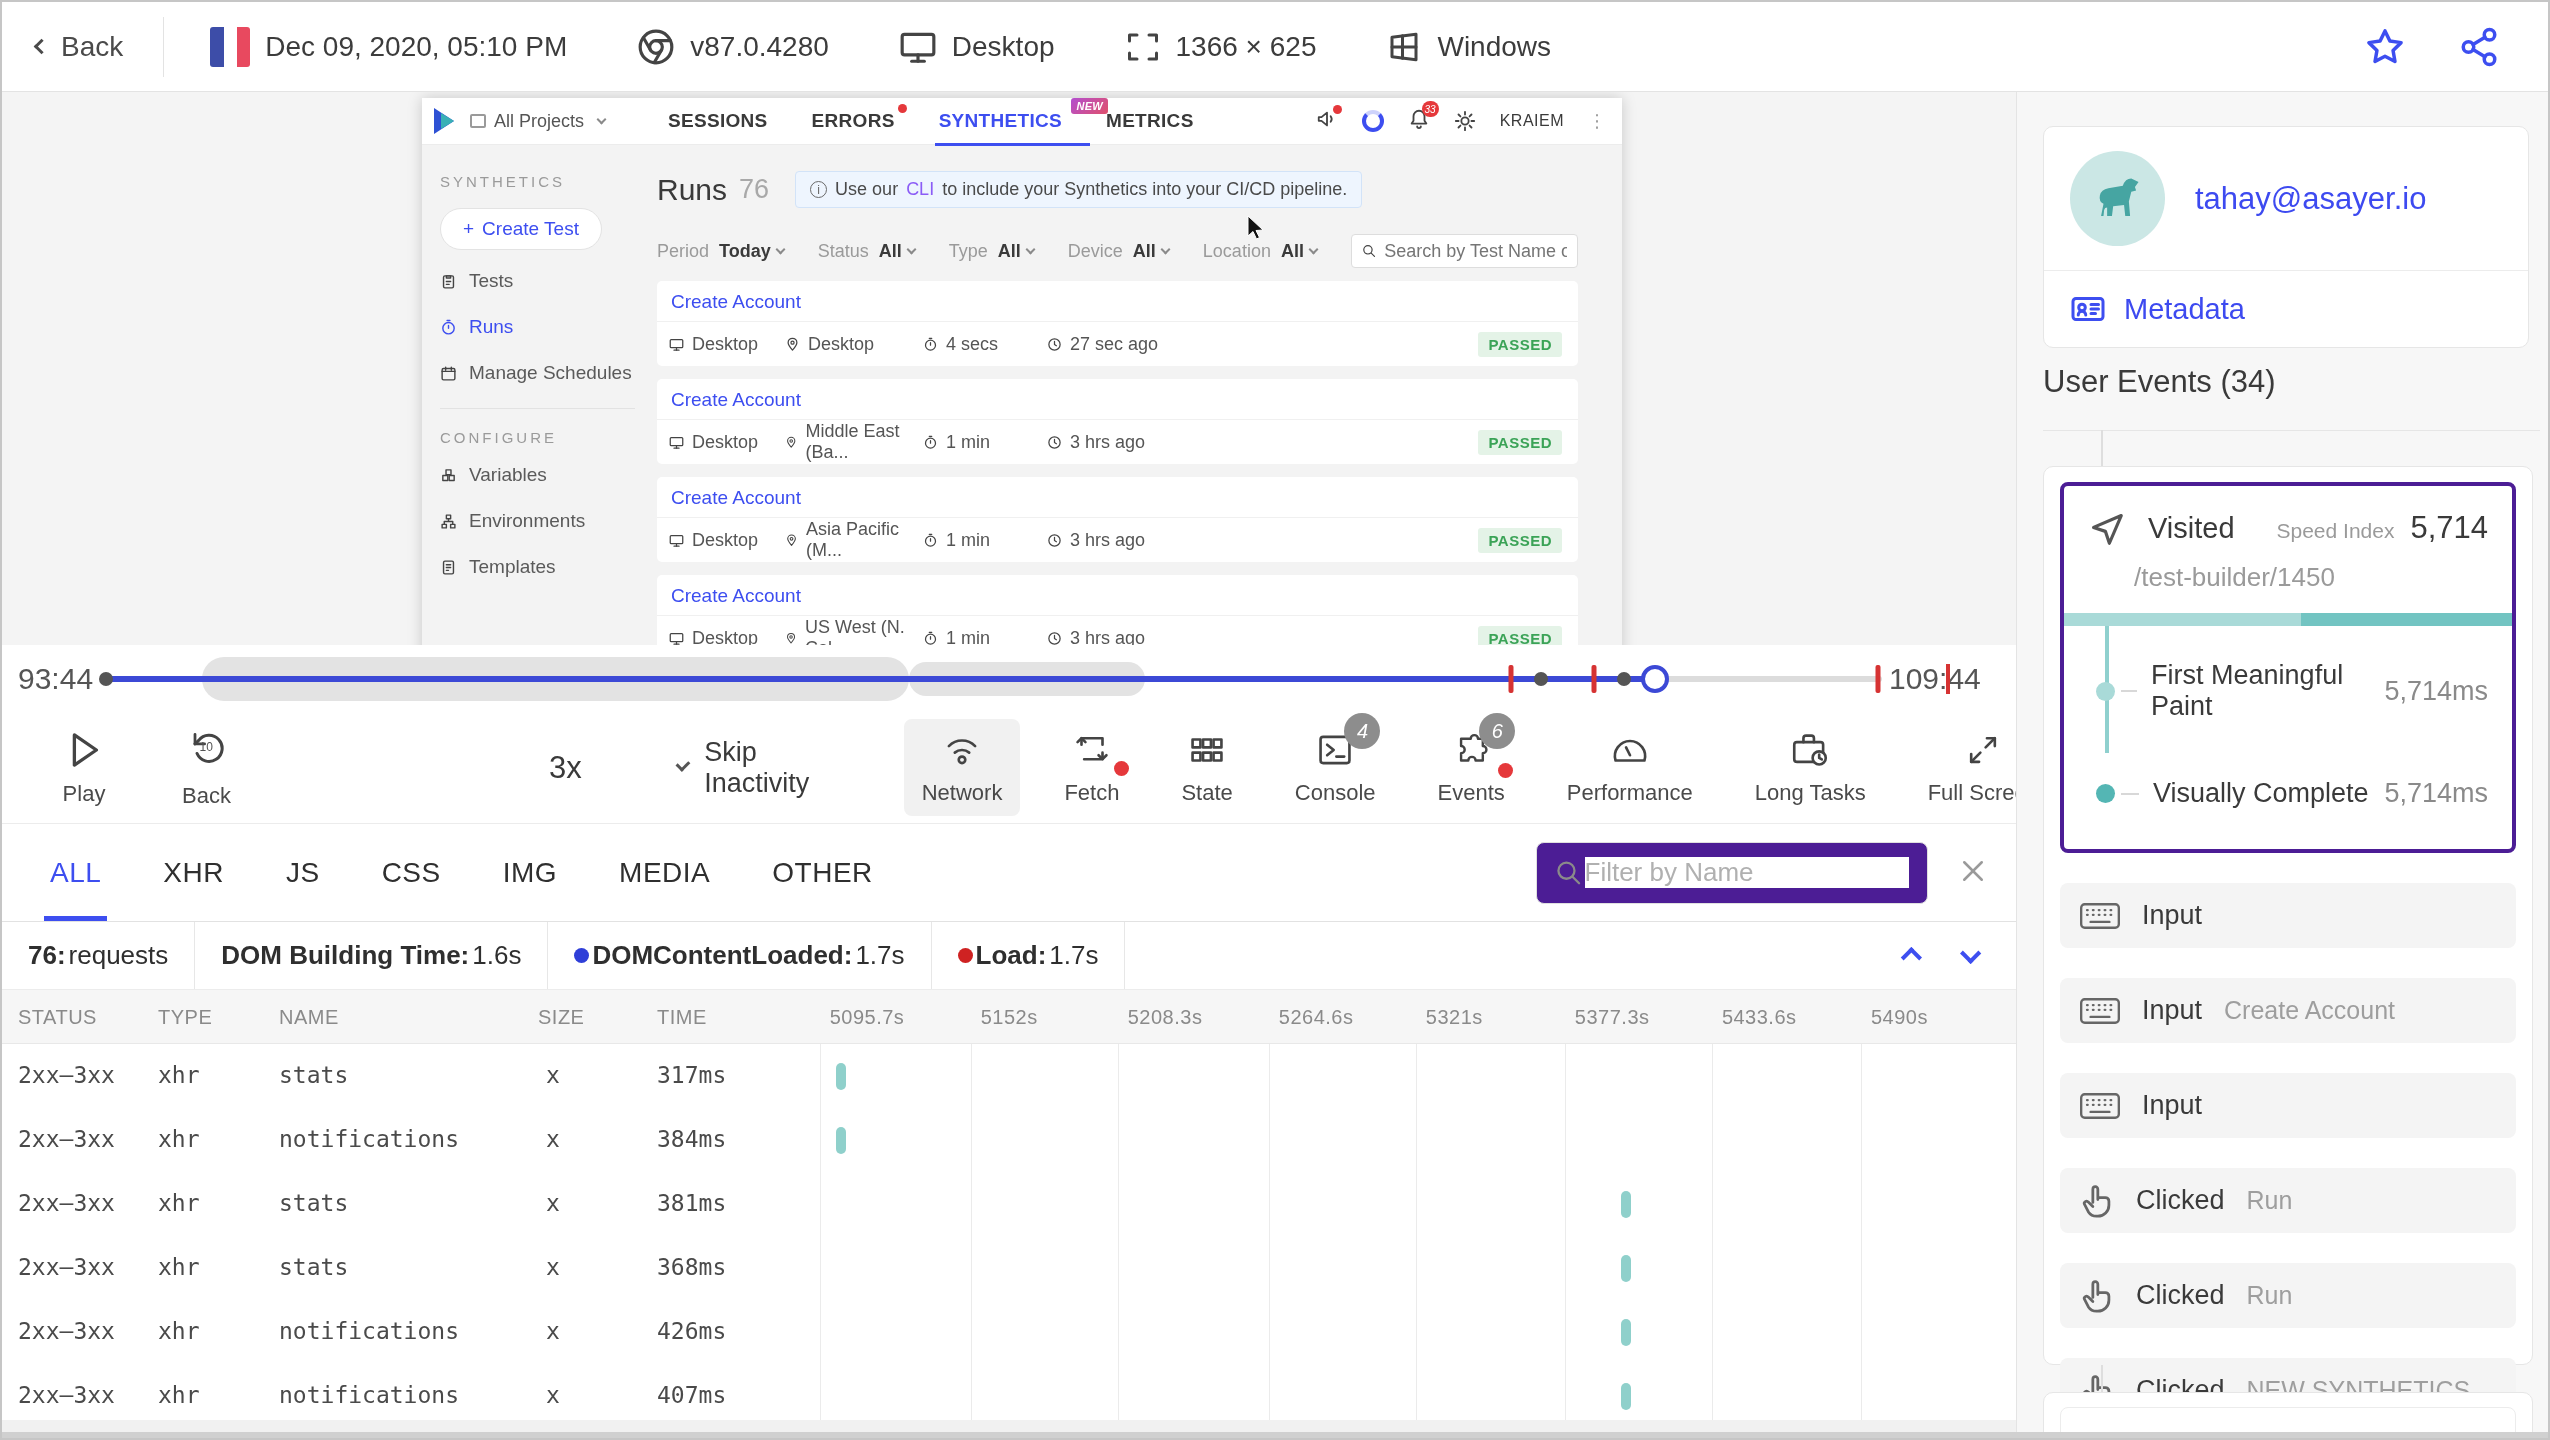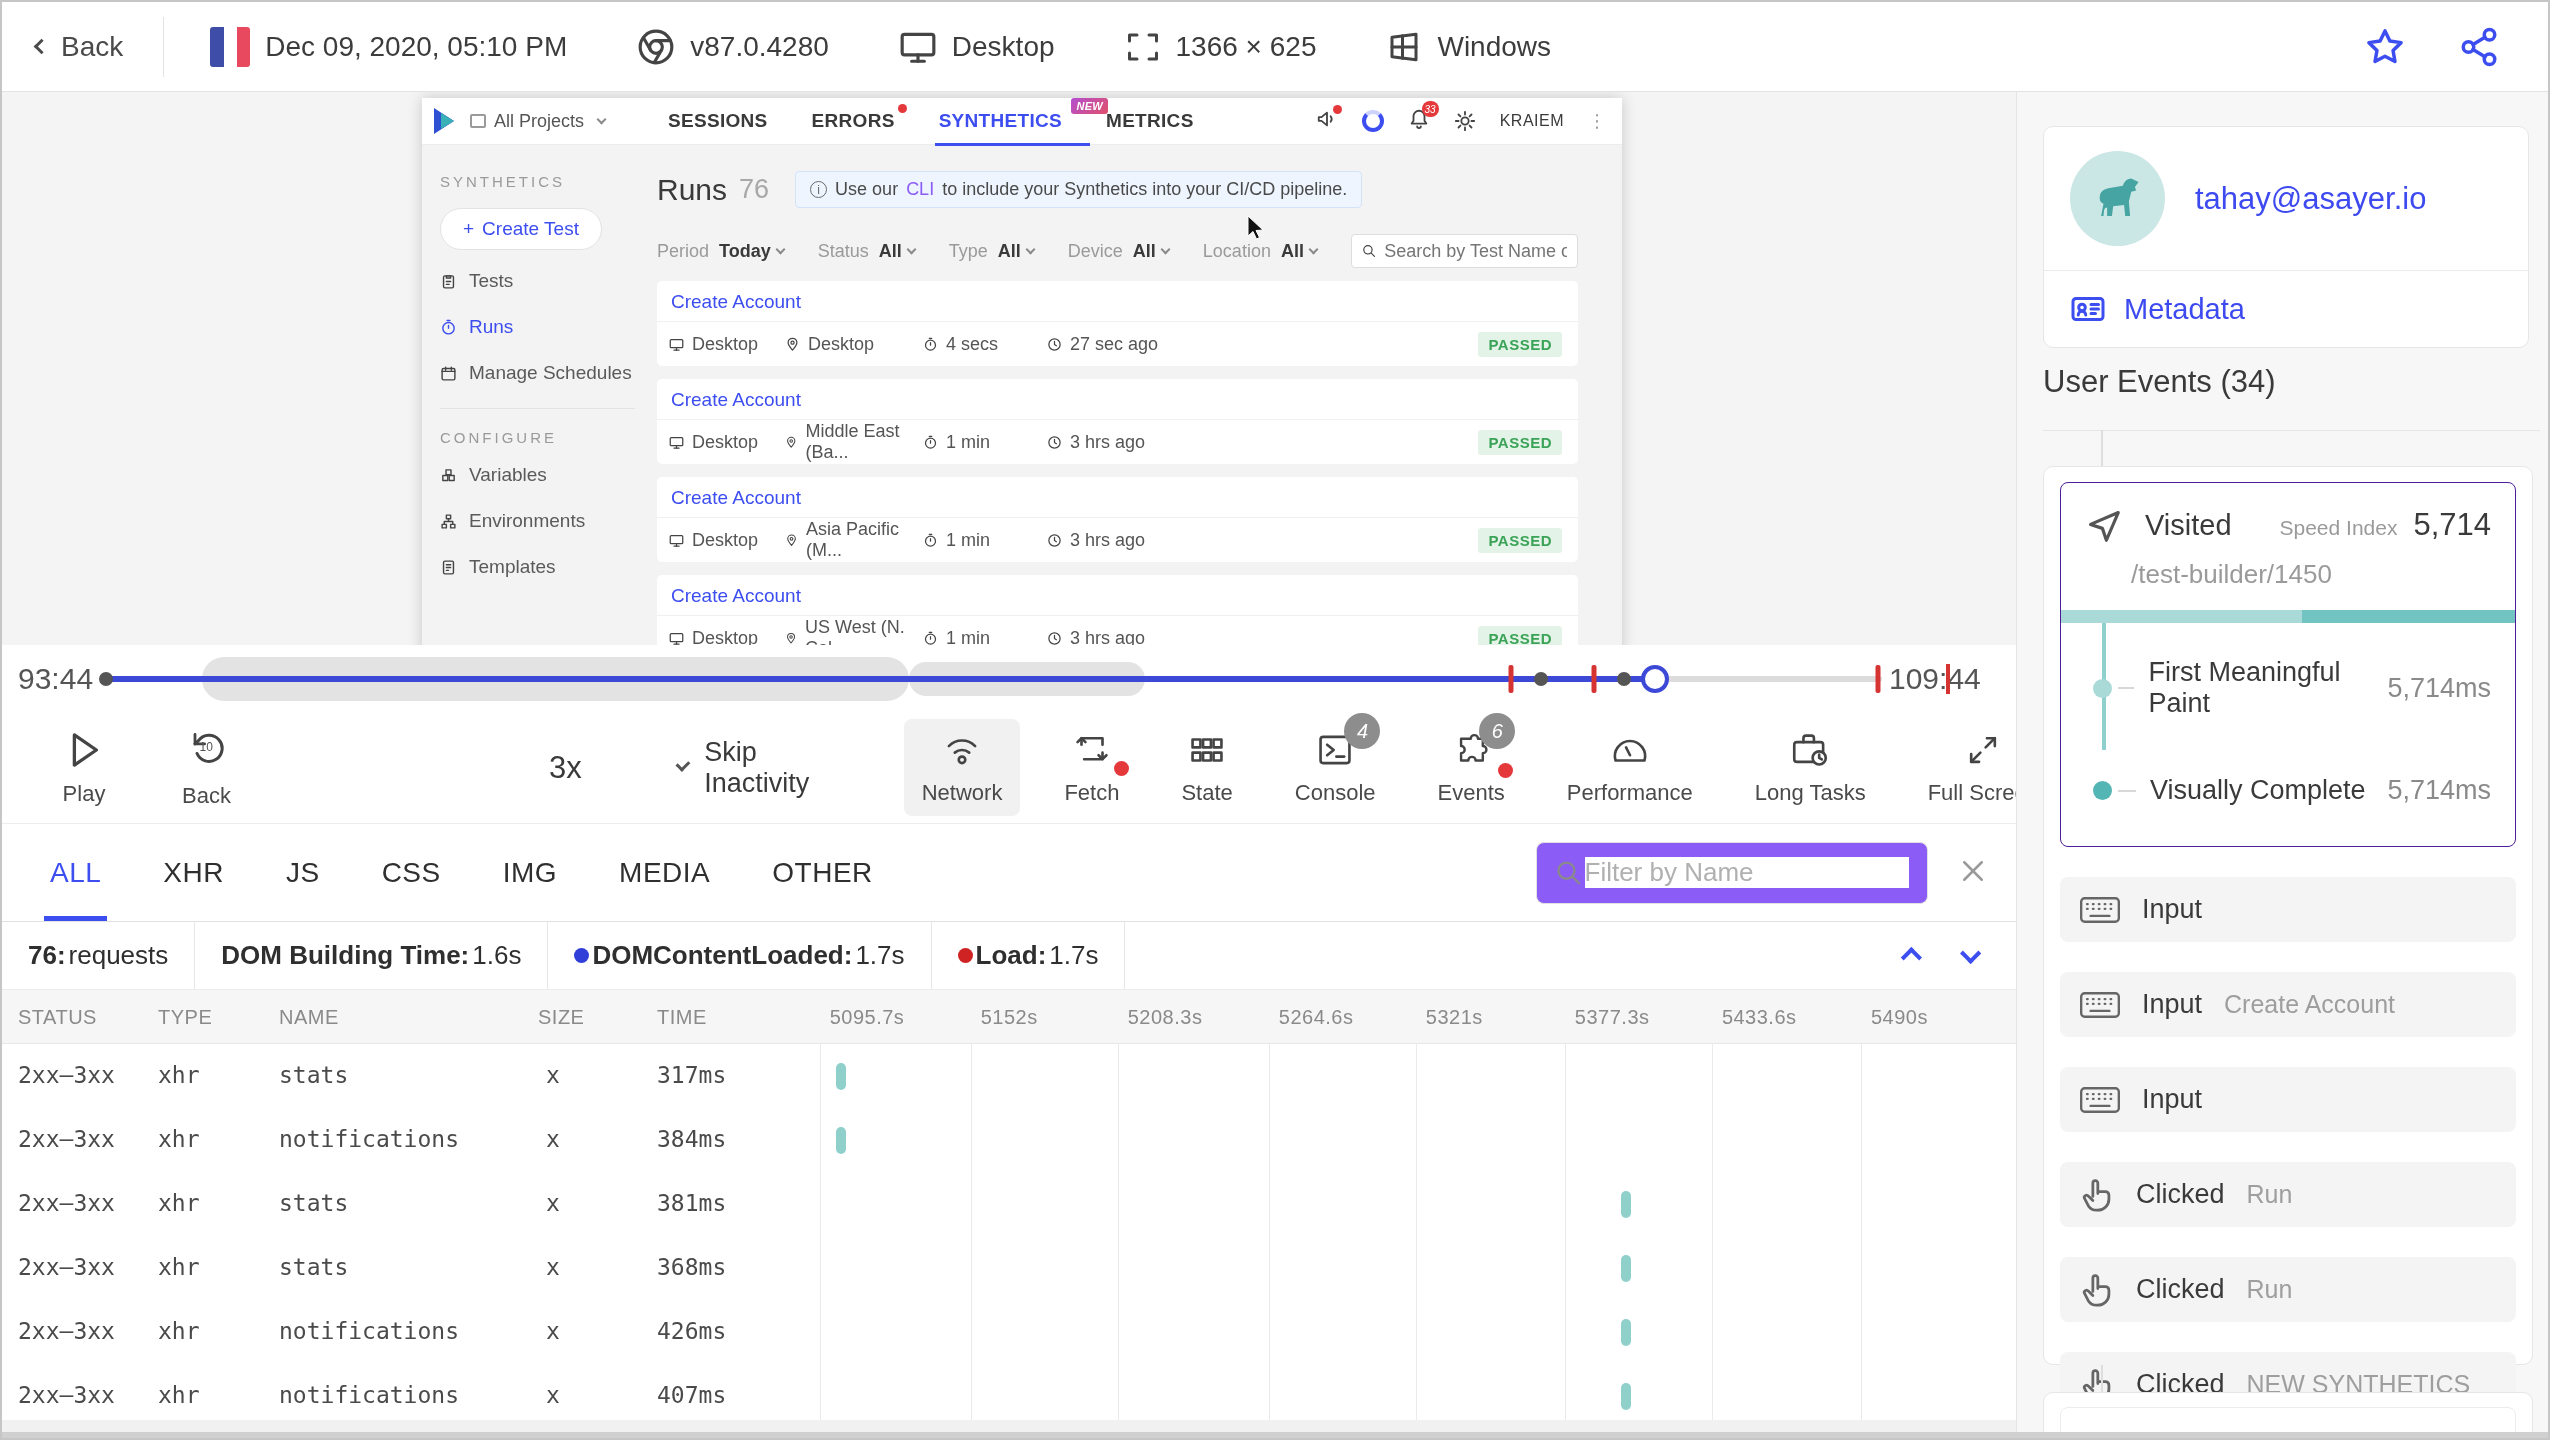--- a/index.html
+++ b/index.html
@@ -119,21 +119,21 @@
   
   .nw-tabs { position:absolute; left:0; top:822px; width:2014px; height:98px; background:#fff; border-bottom:1px solid #e2e2e2;
              display:flex; align-items:center; }
   .tab { font-size:28px; color:#2f2f2f; letter-spacing:.5px; margin-left:62px; cursor:pointer; position:relative; height:100%;
          display:flex; align-items:center; }
   .tab:first-child { margin-left:48px; }
   .tab.active { color:#3d4ef0; }
   .tab.active::after { content:""; position:absolute; left:-6px; right:-6px; bottom:0; height:5px; background:#3d4ef0; }
   .filter-wrap { margin-left:auto; display:flex; align-items:center; }
   .filter-box { width:392px; height:62px; border:1px solid #e0e0e0; border-radius:8px; display:flex; align-items:center;
-                padding:0 18px; gap:2px; background:#8b5cf6; }
+                padding:0 18px; gap:2px; background:#4c1d95; }
   .filter-box input { border:none; outline:none; font-size:26px; color:#555; width:100%; font-family:"Liberation Sans",sans-serif; }
   .filter-box input::placeholder { color:#b0b0b0; }
   .close-x { margin:0 28px 0 30px; cursor:pointer; }
 
   .nw-stats { position:absolute; left:0; top:920px; width:2014px; height:68px; background:#fff; border-bottom:1px solid #ececec;
               display:flex; align-items:center; font-size:26px; color:#2f2f2f; }
   .stat { display:flex; align-items:center; gap:3px; padding:0 26px; height:100%; border-right:1px solid #e7e7e7; }
   .stat:last-of-type { border-right:none; }
   .stat b { font-weight:bold; }
   .sdot { width:15px; height:15px; border-radius:50%; flex:none; }
@@ -170,21 +170,21 @@
   .user-meta { border-top:1px solid #ececec; display:flex; align-items:center; gap:18px; padding:20px 26px; color:#3d4af0;
                font-size:29px; cursor:pointer; }
   .events-title { position:absolute; left:26px; top:272px; font-size:31px; color:#3a3a3a; font-weight:normal; }
   .sb-div { position:absolute; left:26px; top:338px; right:12px; height:1px; background:#e6e6e6; }
   .connector { position:absolute; left:84px; width:2px; background:#dedede; }
   .c1 { top:338px; height:36px; } .c2 { top:1273px; height:27px; }
   .group-card { position:absolute; left:26px; width:490px; background:#fff; border:1px solid #e6e6e6; border-radius:10px; }
   .g1 { top:374px; height:899px; }
   .g2 { top:1300px; height:120px; border-radius:10px; }
   .g2 .inner-hint { margin:14px 16px 0; height:90px; border:1px solid #ececec; border-radius:8px; }
-  .visited-card { margin:15px 16px 0; border:1px solid #4c1d95; border-radius:8px; overflow:hidden; position:relative; }
+  .visited-card { margin:15px 16px 0; border:4px solid #4c1d95; border-radius:8px; overflow:hidden; position:relative; }
   .vc-head { display:flex; align-items:baseline; padding:24px 24px 0; }
   .vc-head .nav-ic { align-self:center; margin-right:22px; }
   .vc-title { font-size:29px; color:#3a3a3a; }
   .vc-si-label { margin-left:auto; font-size:21px; color:#9a9a9a; margin-right:16px; }
   .vc-si { font-size:31px; color:#3a3a3a; }
   .vc-url { padding:14px 24px 20px 70px; font-size:26px; color:#9a9a9a; }
   .vc-bar { height:13px; display:flex; }
   .vc-bar .seg1 { width:53%; background:#a9dad8; } .vc-bar .seg2 { flex:1; background:#72c4c2; }
   .vc-metrics { position:relative; padding:34px 24px 40px 0; }
   .vc-line { position:absolute; left:41px; top:0; width:4px; bottom:96px; background:#8fd0ce; }

